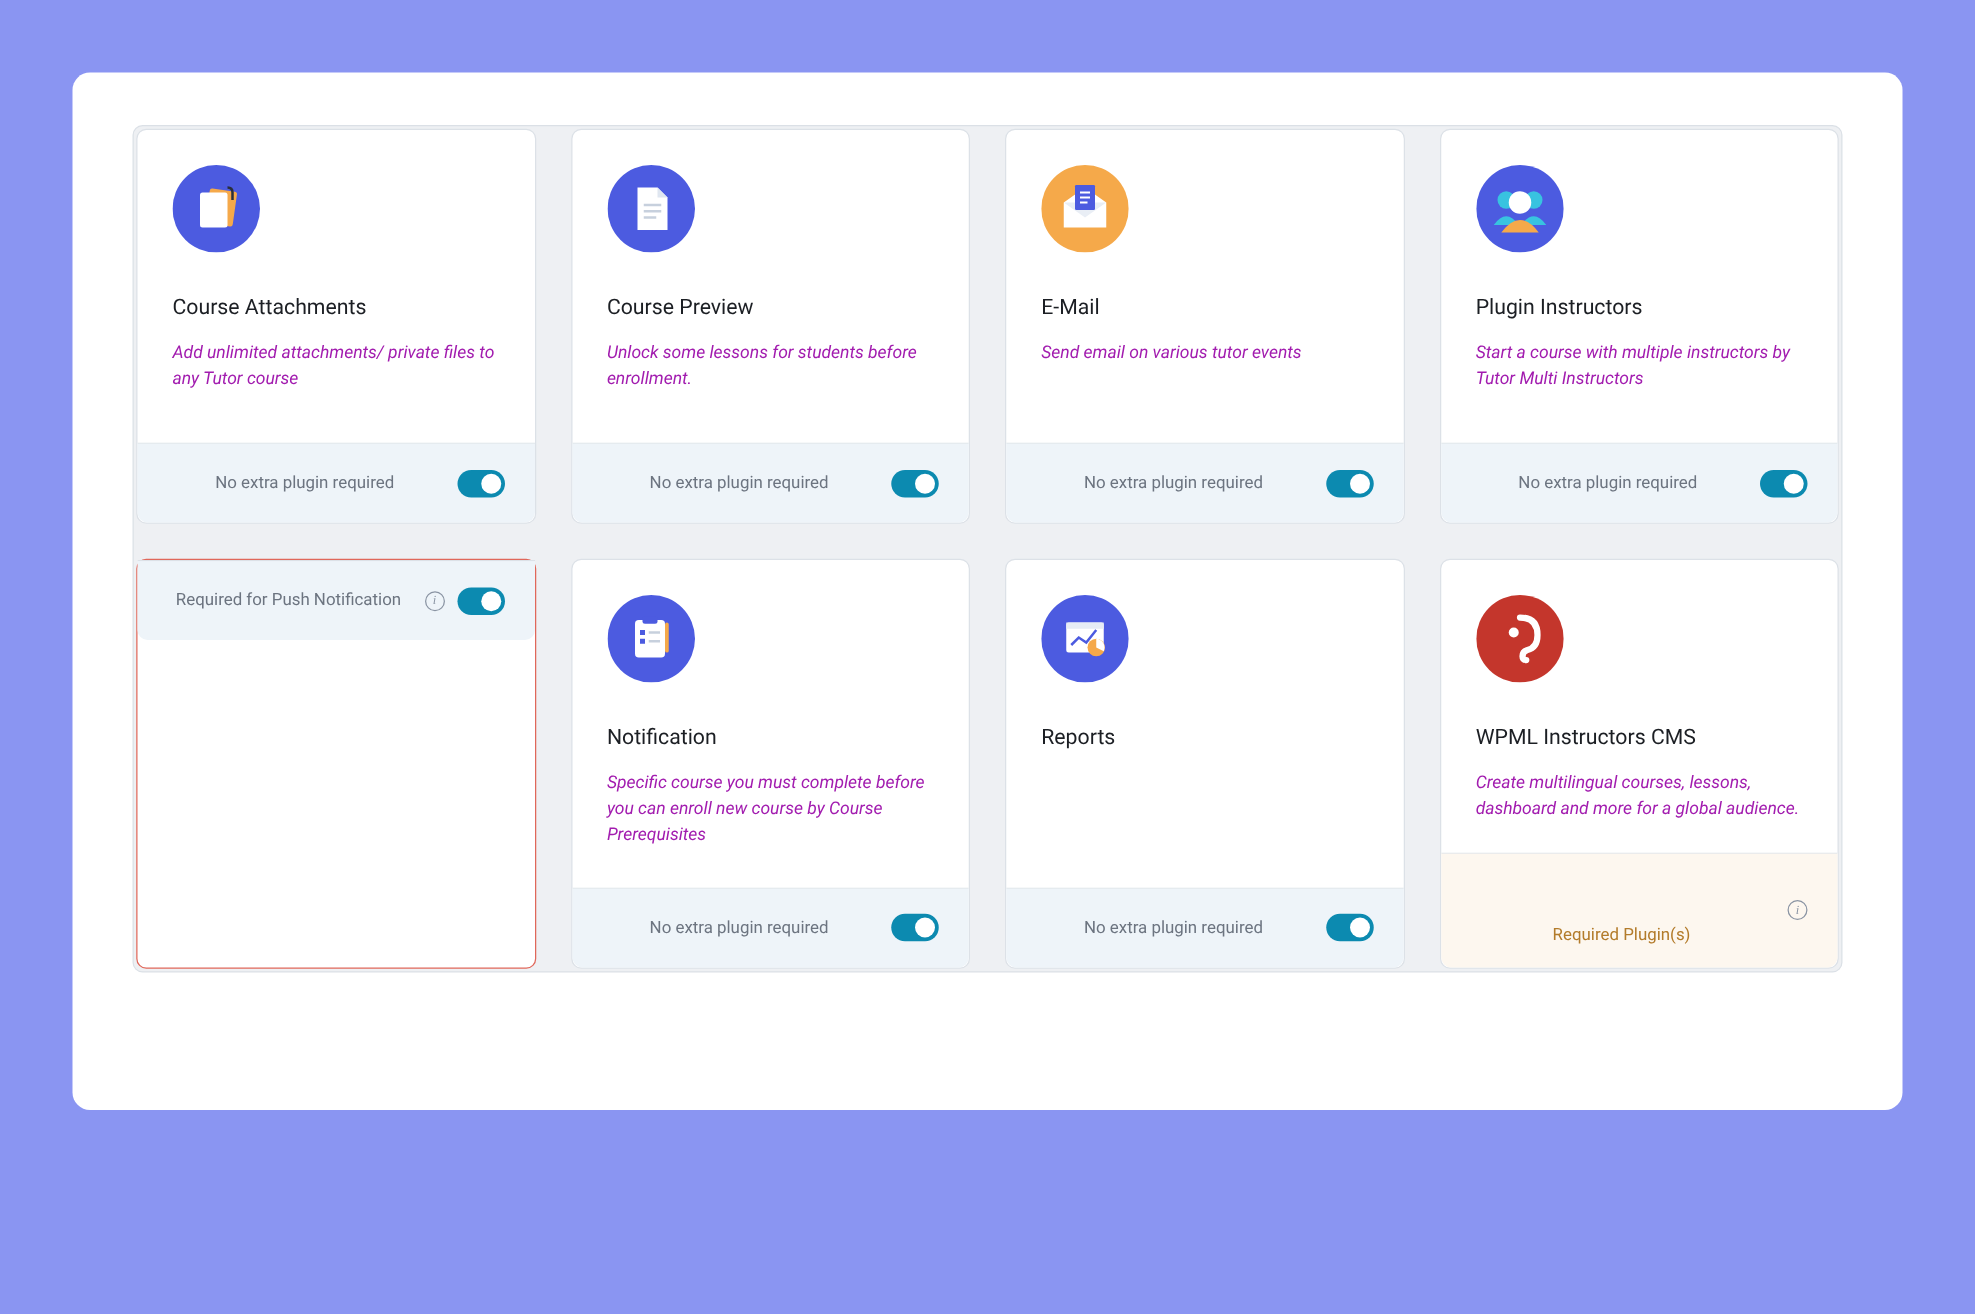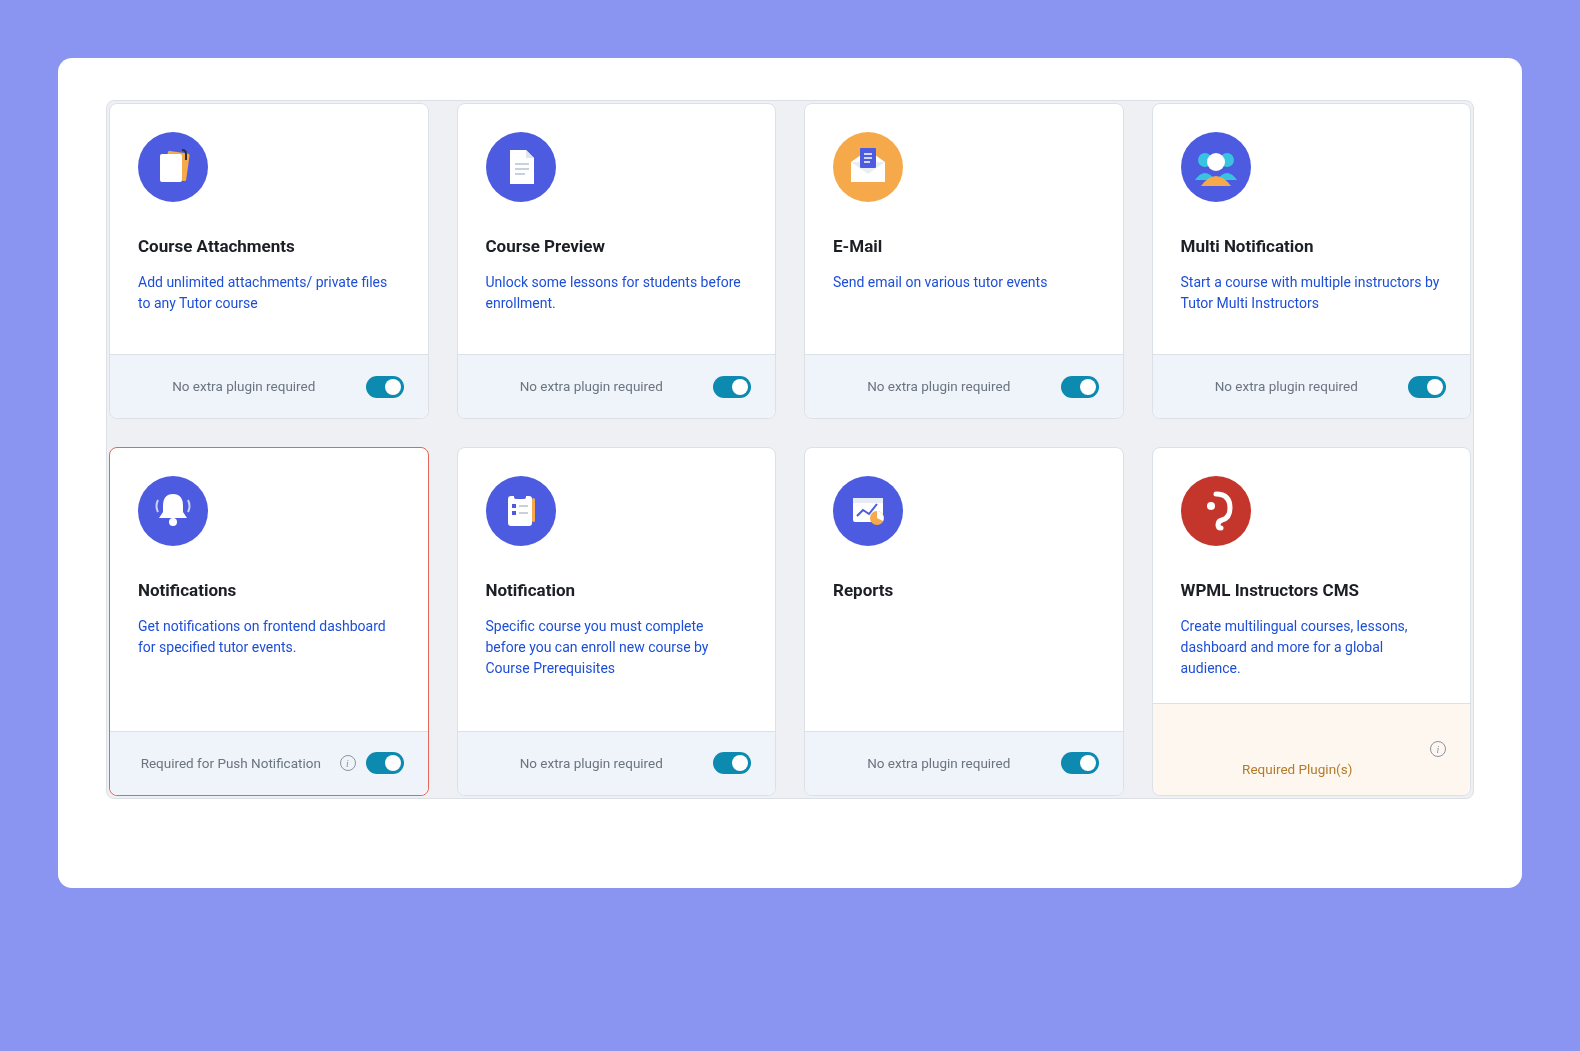--- a/index.html
+++ b/index.html
@@ -41,28 +41,29 @@
     flex: 1;
   }
   .card-icon {
     width: 70px; height: 70px;
     border-radius: 50%;
     display:flex; align-items:center; justify-content:center;
     margin-bottom: 34px;
   }
   .card-title {
     font-size: 17px;
-    font-weight: 700;
+    font-weight: 400;
     color: #1c1f24;
     margin-bottom: 16px;
   }
   .card-desc {
     font-size: 14px;
     line-height: 1.5;
-    color: #1d4ed8;
+    color: #a21caf;
+    font-style: italic;
   }
   .card-footer {
     background: #eef4f9;
     border-top: 1px solid #dce1e7;
     border-radius: 0 0 8px 8px;
     padding: 16px 24px;
     display: flex;
     align-items: center;
     justify-content: space-between;
     gap: 12px;
@@ -181,44 +182,31 @@
               <svg width="70" height="70" viewBox="0 0 70 70">
         <circle cx="35" cy="35" r="35" fill="#4c5be0"></circle>
         <circle cx="24" cy="28" r="7" fill="#38c3e0"></circle>
         <path d="M14 48 q10 -14 20 0" fill="#38c3e0"></path>
         <circle cx="46" cy="28" r="7" fill="#38c3e0"></circle>
         <path d="M36 48 q10 -14 20 0" fill="#38c3e0"></path>
         <circle cx="35" cy="30" r="9" fill="#fff"></circle>
         <path d="M20 54 q15 -20 30 0" fill="#f5a94a"></path>
       </svg>
             </div>
-            <div class="card-title">Multi Notification</div>
+            <div class="card-title">Plugin Instructors</div>
             <div class="card-desc">Start a course with multiple instructors by Tutor Multi Instructors</div>
           </div>
           <div class="card-footer">
             <div class="footer-label">No extra plugin required</div>
             <div class="footer-right">
               <div class="toggle"></div>
             </div>
           </div>
         </div>
         <div class="card highlight">
-          <div class="card-body">
-            <div class="card-icon">
-              <svg width="70" height="70" viewBox="0 0 70 70">
-        <circle cx="35" cy="35" r="35" fill="#4c5be0"></circle>
-        <path d="M35 18 q10 0 10 12 v6 l4 6 h-28 l4 -6 v-6 q0 -12 10 -12" fill="#fff"></path>
-        <circle cx="35" cy="46" r="4" fill="#fff"></circle>
-        <path d="M20 24 q-3 6 0 12" stroke="#c9d3f5" stroke-width="2" fill="none"></path>
-        <path d="M50 24 q3 6 0 12" stroke="#c9d3f5" stroke-width="2" fill="none"></path>
-      </svg>
-            </div>
-            <div class="card-title">Notifications</div>
-            <div class="card-desc">Get notifications on frontend dashboard for specified tutor events.</div>
-          </div>
           <div class="card-footer">
             <div class="footer-label">Required for Push Notification</div>
             <div class="footer-right">
               <span class="info-icon">i</span>
               <div class="toggle"></div>
             </div>
           </div>
         </div>
         <div class="card">
           <div class="card-body">

